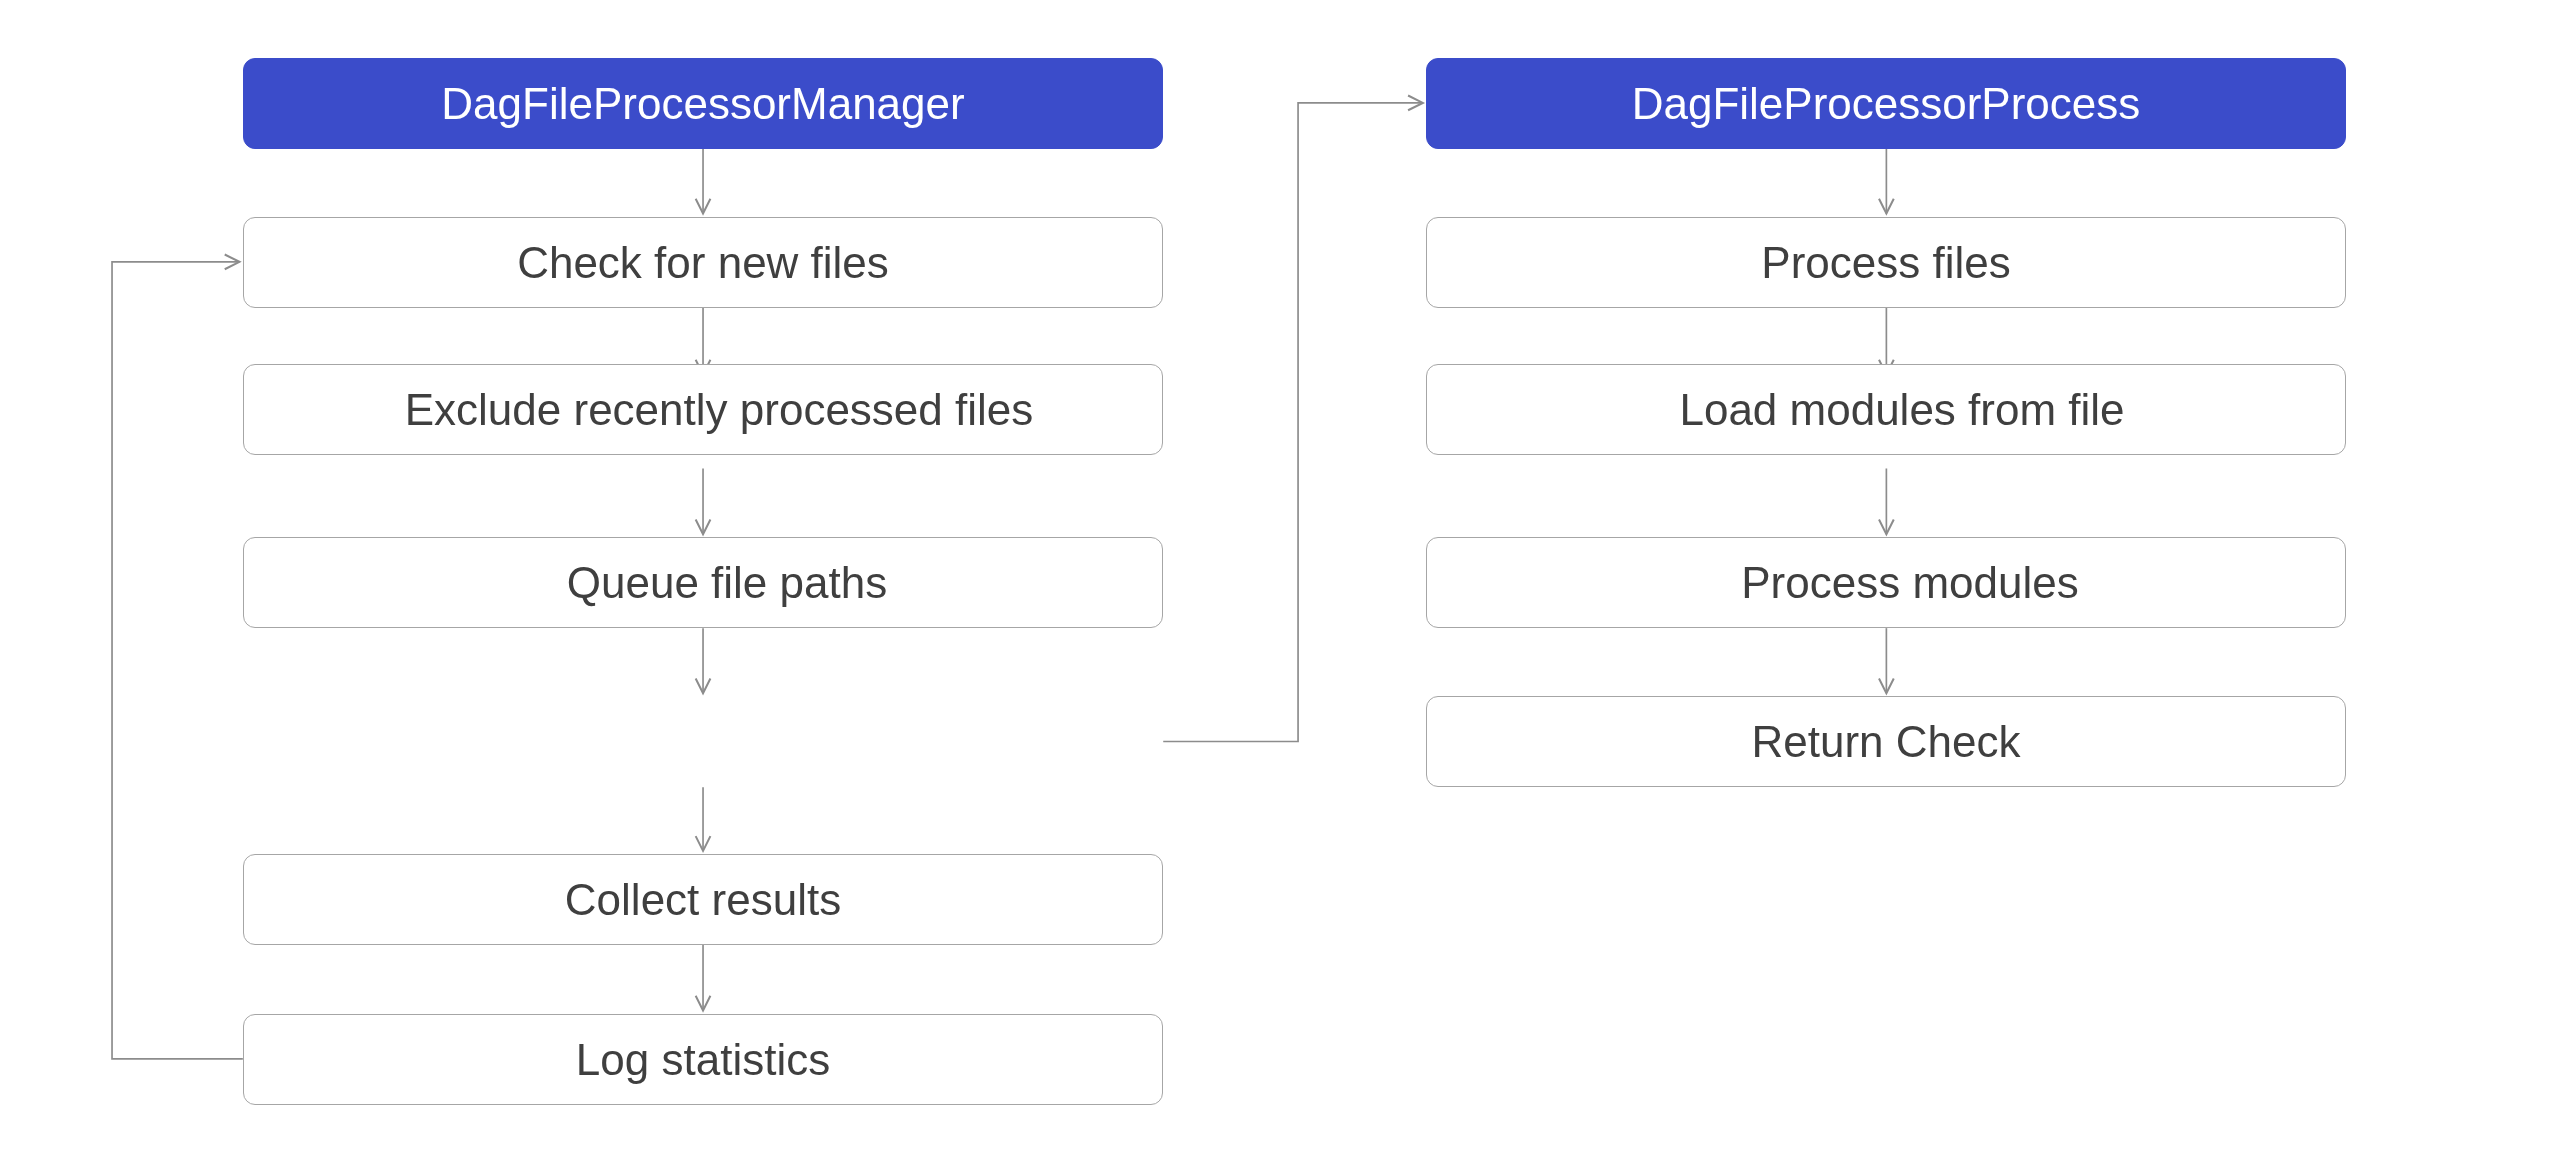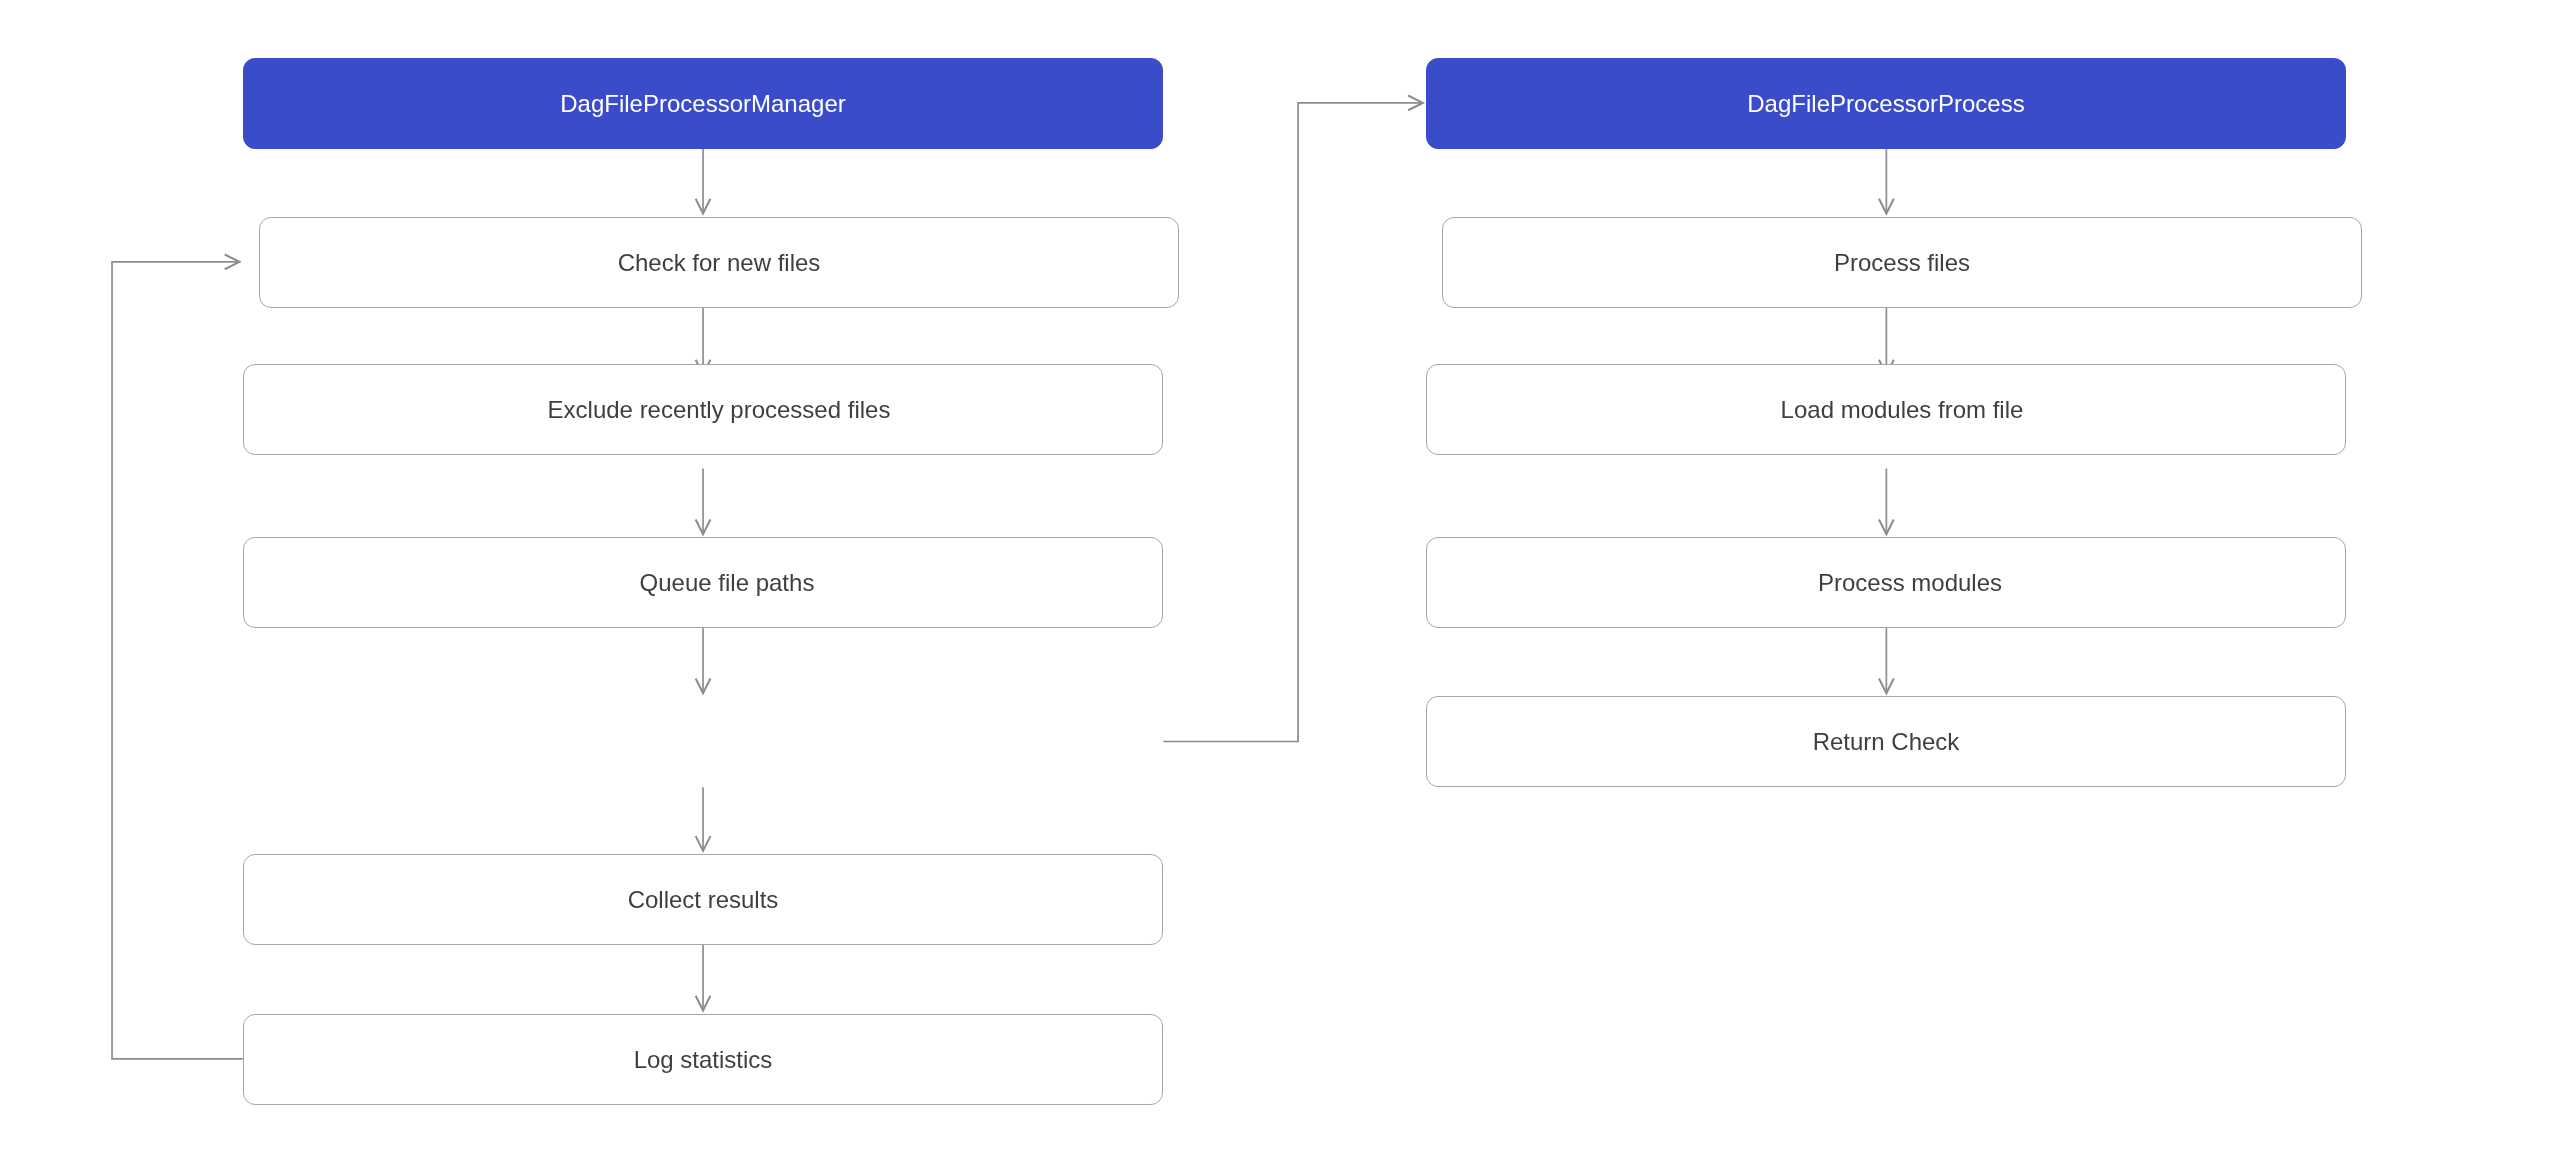--- a/index.html
+++ b/index.html
@@ -35,39 +35,39 @@
   }
   .node {
     position: absolute;
     width: 920px;
     height: 91px;
     box-sizing: border-box;
     display: flex;
     align-items: center;
     justify-content: center;
     border-radius: 12px;
-    font-size: 24px;
+    font-size: 44px;
     line-height: 1;
     text-align: center;
     white-space: nowrap;
   }
   .node.header {
     background: var(--header-bg, #3b4cca);
     color: var(--header-text, #ffffff);
     border: 1.3px solid var(--header-bg, #3b4cca);
   }
   .node.step {
     background: #ffffff;
     color: var(--box-text, #3f3f3f);
     border: 1.7px solid var(--box-border, #a6a6a6);
   }
   .col-left  { left: 243px; }
   .col-right { left: 1426px; }
   .row-0 { top: 58px; }
-  .row-1 { top: 217px; margin-left: 16px; }
+  .row-1 { top: 217px; }
   .row-2 { top: 364px; padding-left: 32px; }
   .row-3 { top: 537px; padding-left: 48px; }
   .row-4 { top: 696px; }
   .row-5 { top: 854px; }
   .row-6 { top: 1014px; }
 </style>
 </head>
 <body>
 
 <div class="canvas">

